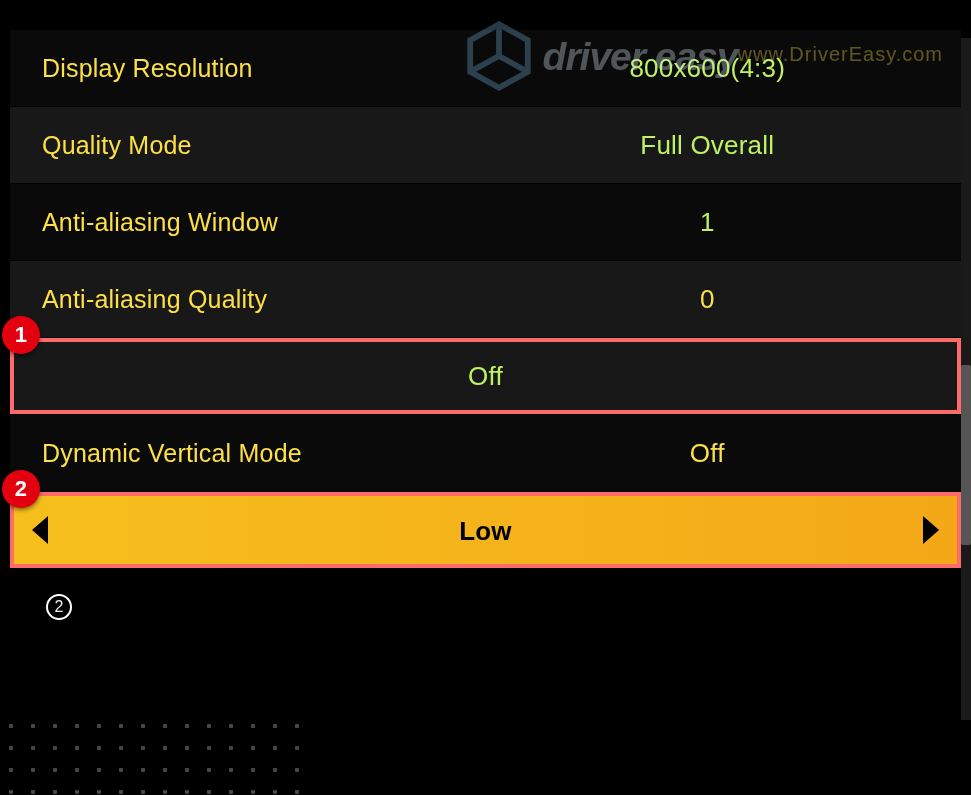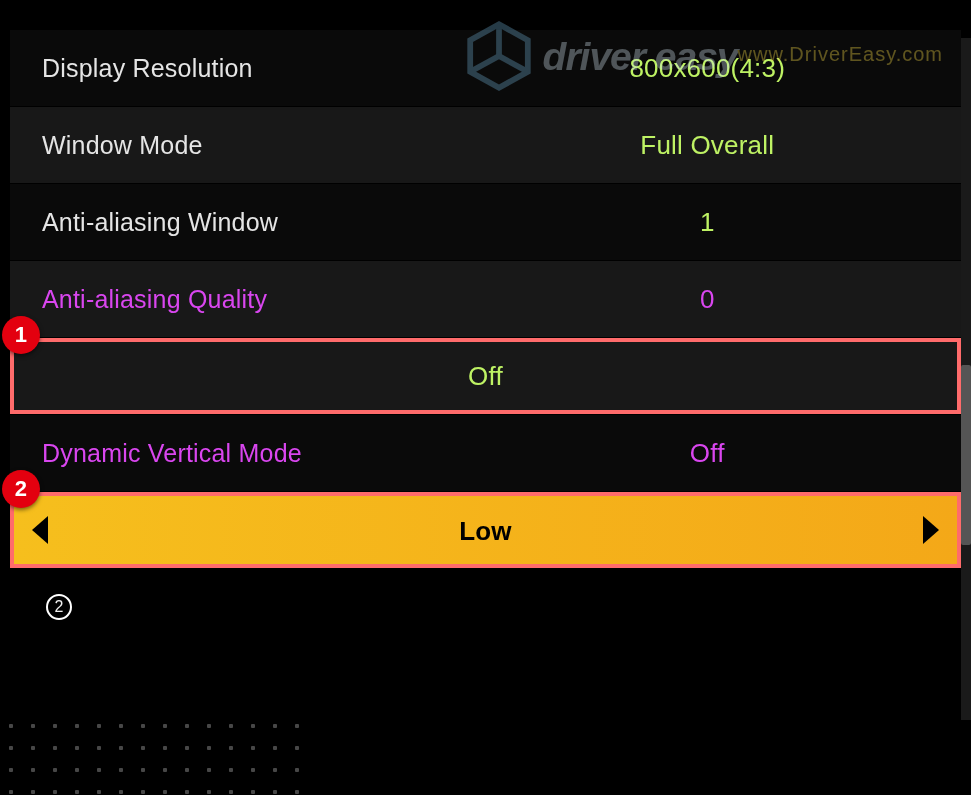--- a/index.html
+++ b/index.html
@@ -23,33 +23,33 @@
     align-items: center;
     height: 76px;
     padding: 0 32px;
     margin-bottom: 1px;
     position: relative;
     font-size: 25px;
     letter-spacing: 0.2px;
   }
   .row .label {
     flex: 0 0 50%;
-    color: #e5e5e5;
+    color: #fde047;
     font-weight: 500;
   }
   .row .value {
     flex: 1;
     text-align: center;
     color: #bef264;
     font-weight: 500;
     font-size: 26px;
   }
   .row.dark { background: #0a0a0a; }
   .row.light { background: #181818; }
-  .row.dim .label, .row.dim .value { color: #d946ef; }
+  .row.dim .label, .row.dim .value { color: #fde047; }
   .row.highlight {
     outline: 4px solid #ff6b6b;
     outline-offset: -4px;
     z-index: 2;
   }
   .row.active {
     background: linear-gradient(90deg, #f6bf1d 0%, #f4a818 100%);
     outline: 4px solid #ff6b6b;
     outline-offset: -4px;
     z-index: 3;
@@ -180,21 +180,21 @@
 </div>
 
 <div class="container">
 
   <div class="row dark">
     <span class="label">Display Resolution</span>
     <span class="value">800x600(4:3)</span>
   </div>
 
   <div class="row light">
-    <span class="label">Window Mode</span>
+    <span class="label">Quality Mode</span>
     <span class="value">Full Overall</span>
   </div>
 
   <div class="row dark">
     <span class="label">Anti-aliasing Window</span>
     <span class="value">1</span>
   </div>
 
   <div class="row light dim">
     <span class="label">Anti-aliasing Quality</span>

